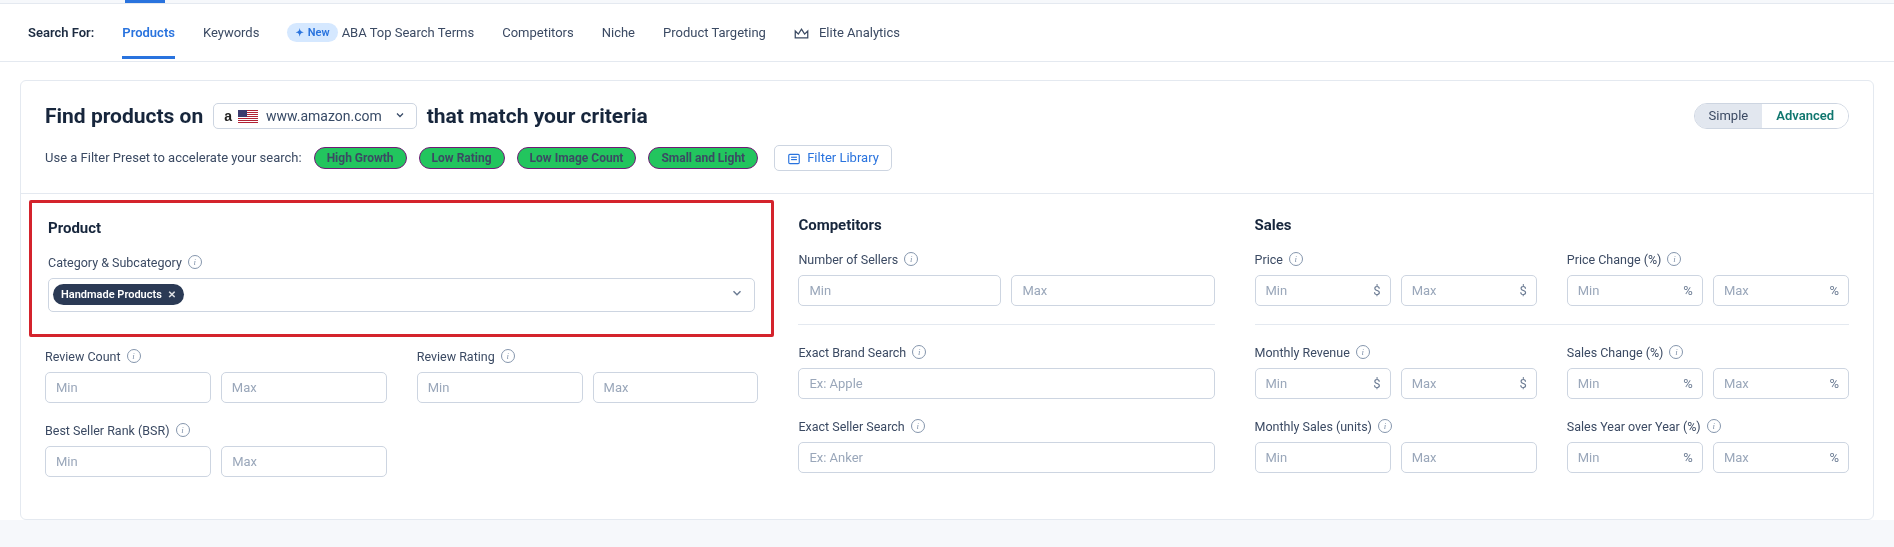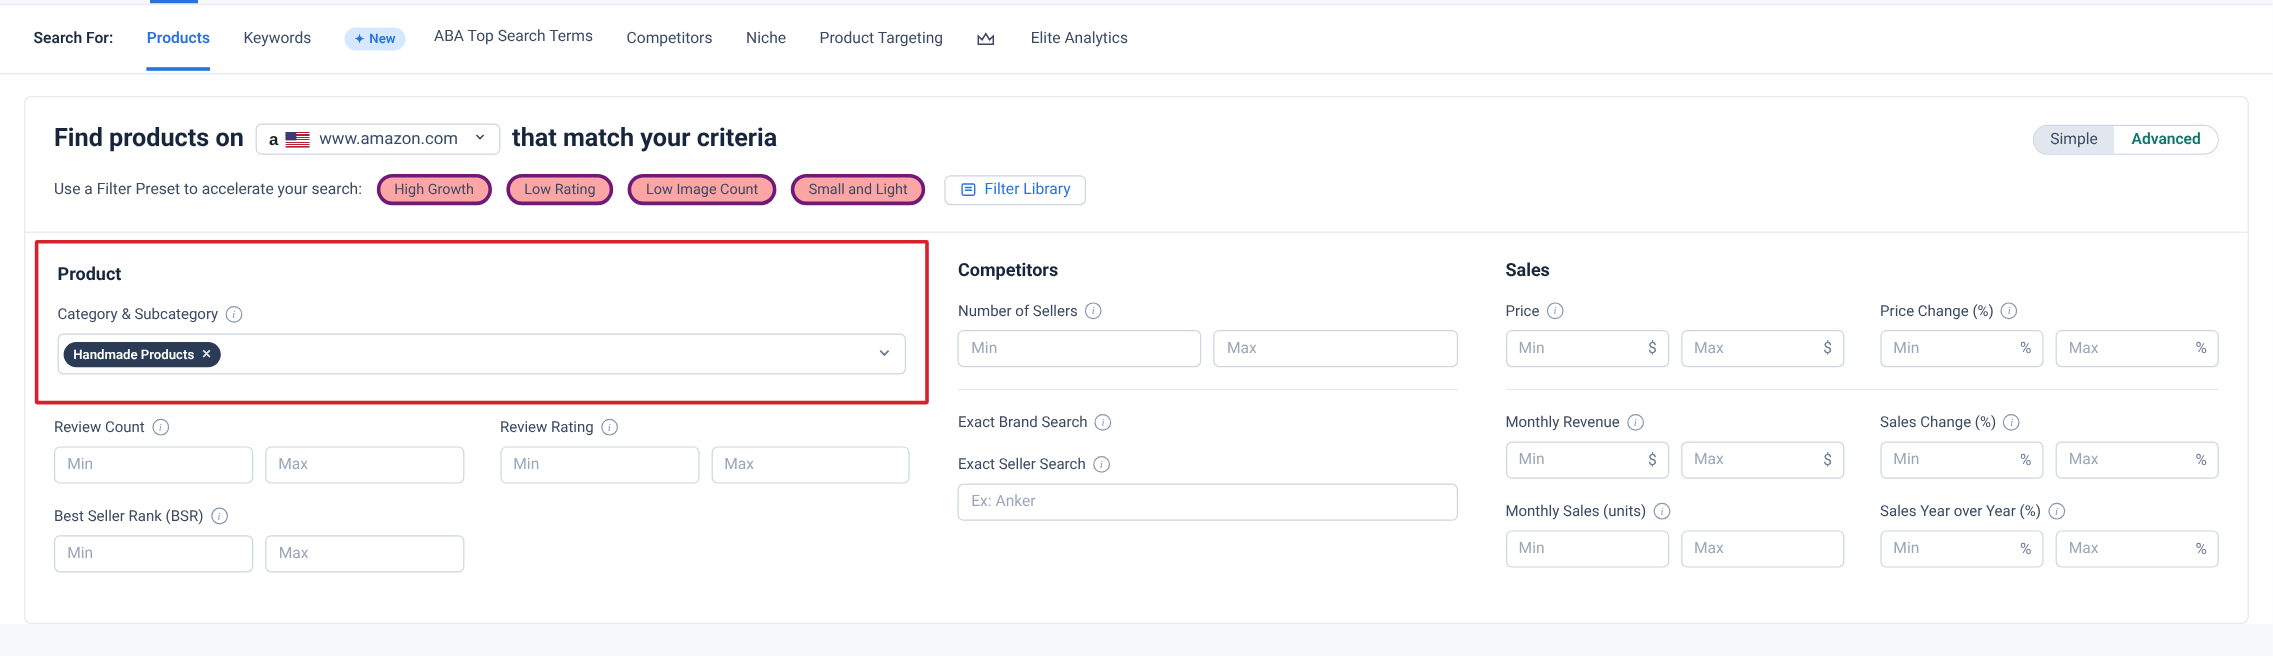--- a/index.html
+++ b/index.html
@@ -4,42 +4,42 @@
 <style>
   * { box-sizing: border-box; margin: 0; padding: 0; font-family: -apple-system, BlinkMacSystemFont, "Segoe UI", Roboto, Arial, sans-serif; }
   body { background: #f6f8fb; color: #1c2b41; }
   .topbar-hint { height: 3px; background: #2973de; width: 40px; margin-left: 125px; }
   .page-frame { background: #fff; border-top: 1px solid #e4e9f0; padding: 0; }
   .tabs-row { display: flex; align-items: center; gap: 28px; padding: 0 28px; border-bottom: 1px solid #e4e9f0; height: 58px; min-width: 1536px; margin: 0 auto; }
   .tabs-row .label-strong { font-size: 13px; font-weight: 600; color: #1c2b41; }
   .tabs-row .tab { font-size: 13px; color: #3b4a63; cursor: pointer; padding: 18px 0; position: relative; }
   .tabs-row .tab.active { color: #2973de; font-weight: 600; }
   .tabs-row .tab.active::after { content: ""; position: absolute; left: 0; right: 0; bottom: -1px; height: 3px; background: #2973de; }
-  .tabs-row .tab-group { display: flex; align-items: flex-start; gap: 24px; }
+  .tabs-row .tab-group { display: flex; align-items: center; gap: 4px; }
   .new-pill { background: #d5e8ff; color: #2973de; font-size: 11px; font-weight: 600; padding: 3px 8px; border-radius: 12px; display: inline-flex; align-items: center; gap: 4px; }
   .new-pill::before { content: "✦"; font-size: 10px; }
   .crown-icon { display: inline-block; margin-right: 6px; }
   .crown-icon svg { vertical-align: middle; }
 
   .main-panel { margin: 18px 20px 0 20px; background: #fff; border: 1px solid #e4e9f0; border-radius: 6px; padding: 22px 24px; min-width: 1500px; }
-  .title-row { display: flex; align-items: center; flex-wrap: wrap; gap: 10px; }
+  .title-row { display: flex; flex-wrap: wrap; gap: 10px; }
   .title-row h1 { font-size: 21px; font-weight: 700; color: #17263c; display: flex; align-items: center; gap: 10px; }
   .market-select { display: inline-flex; align-items: center; gap: 8px; border: 1px solid #cdd5e1; border-radius: 5px; padding: 4px 10px; font-size: 14px; color: #374a66; cursor: pointer; }
   .market-select .flag { width: 20px; height: 13px; background: linear-gradient(#b22234 0 7.7%, #fff 7.7% 15.4%, #b22234 15.4% 23.1%, #fff 23.1% 30.8%, #b22234 30.8% 38.5%, #fff 38.5% 46.2%, #b22234 46.2% 53.9%, #fff 53.9% 61.5%, #b22234 61.5% 69.2%, #fff 69.2% 76.9%, #b22234 76.9% 84.6%, #fff 84.6% 92.3%, #b22234 92.3% 100%); position: relative; }
   .market-select .flag::before { content: ""; position: absolute; left: 0; top: 0; width: 9px; height: 7px; background: #3c3b6e; }
   .amazon-a { font-weight: 700; color: #222; font-family: Arial; margin-right: -2px;}
   .chev { margin-left: 4px; }
 
   .mode-toggle { margin-left: auto; display: flex; border: 1px solid #cdd5e1; border-radius: 999px; overflow: hidden; font-size: 13px; }
   .mode-toggle .opt { padding: 4px 14px; cursor: pointer; }
   .mode-toggle .opt.active { background: #e2e7ef; color: #3b4a63; }
   .mode-toggle .opt.inactive { background: #fff; color: #0f766e; font-weight: 600; }
 
   .preset-row { display: flex; align-items: center; gap: 12px; margin-top: 16px; font-size: 13px; color: #3b4a63; flex-wrap: wrap; }
-  .preset-row .chip { border: 3px solid #701a75; border-radius: 999px; padding: 3px 12px; font-size: 12px; color: #3b4a63; cursor: pointer; background: #fca5a5; }
+  .preset-row .chip { border: 1px solid #701a75; border-radius: 999px; padding: 3px 12px; font-size: 12px; color: #3b4a63; cursor: pointer; background: #22c55e; font-weight: bold; }
   .preset-row .lib-btn { border: 1px solid #cdd5e1; border-radius: 5px; padding: 4px 12px; font-size: 13px; color: #2973de; display: inline-flex; align-items: center; gap: 6px; cursor: pointer; margin-left: 4px; }
   .lib-icon svg { vertical-align: middle; }
 
   .divider-h { height: 1px; background: #e4e9f0; margin: 22px -24px 0 -24px; }
 
   .cols { display: flex; gap: 40px; margin-top: 22px; }
   .col { flex: 1; min-width: 0; }
 
   .section-h { font-size: 15px; font-weight: 700; color: #17263c; margin-bottom: 18px; }
   .field-label { font-size: 12.5px; font-weight: 400; color: #3b4a63; margin-bottom: 8px; display: flex; align-items: flex-start; gap: 6px; }
@@ -213,20 +213,21 @@
             <div class="inp"><input placeholder="Min" style=""></div>
             <div class="inp"><input placeholder="Max" style=""></div>
           </div>
         </div>
 
         <div class="field-block">
           <div class="field-label">
             <span>Exact Brand Search</span>
             <span class="info-i">i</span>
           </div>
+          <div class="inp-wide"><input placeholder="Ex: Apple" style=""></div>
         </div>
 
         <div class="field-block">
           <div class="field-label">
             <span>Exact Seller Search</span>
             <span class="info-i">i</span>
           </div>
           <div class="inp-wide"><input placeholder="Ex: Anker" style=""></div>
         </div>
       </div>

